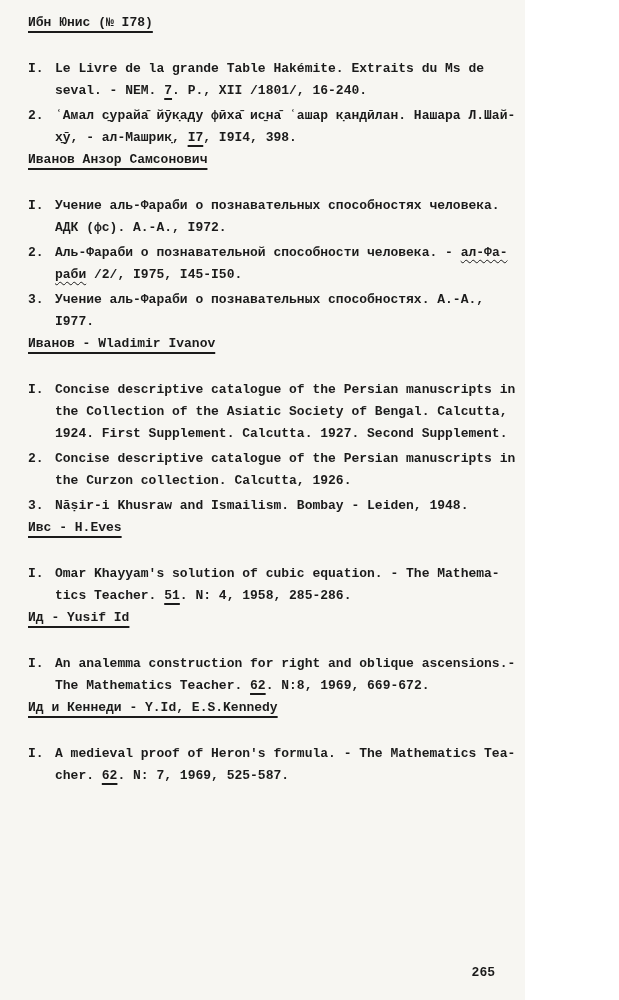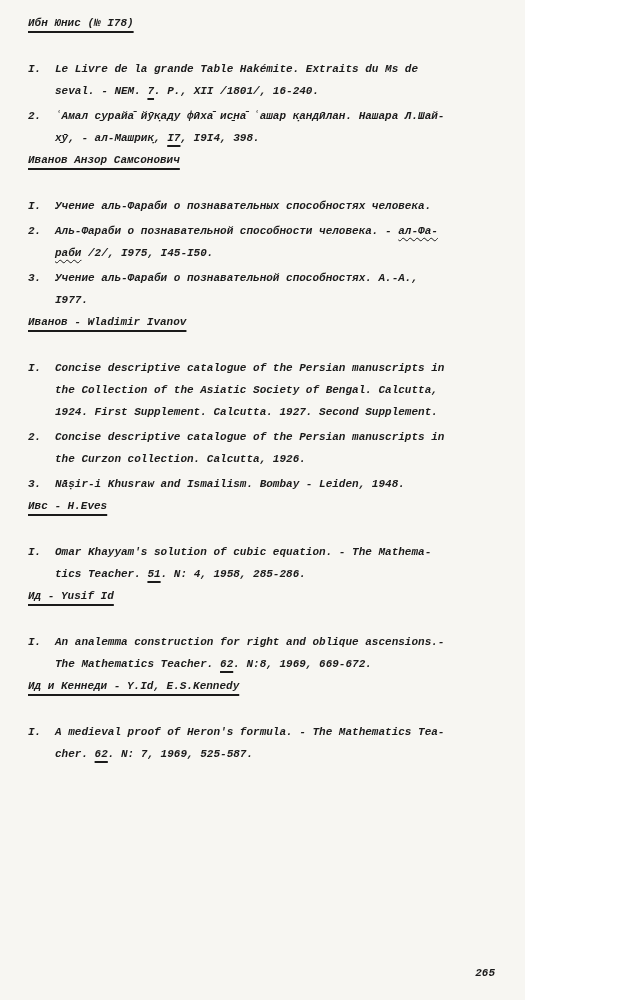--- a/index.html
+++ b/index.html
@@ -3,26 +3,25 @@
 <meta charset="utf-8">
 <style>
   html, body { margin: 0; padding: 0; }
   .page {
     position: relative;
     width: 525px;
     height: 1000px;
     background: var(--paper, #f7f6f2);
     color: var(--ink, #1b1b1b);
     font-family: "Liberation Mono", "DejaVu Sans Mono", monospace;
-    font-size: 11px;
+    font-size: 13px;
     line-height: 22px;
     font-weight: 700;
     overflow: hidden;
     box-sizing: border-box;
-    font-style: italic;
   }
   .content { padding: 12px 4px 0 28px; }
   .section { }
   .section:first-child { margin-top: 0; }
   .heading { margin-bottom: 24px; white-space: nowrap; }
   .heading .u-solid {
     text-decoration: underline;
     text-underline-offset: 5px;
     text-decoration-thickness: 1.5px;
   }
@@ -65,33 +64,34 @@
             <div class="line"><span>х̱ӯ, - ал-Машрик̣, </span><span class="u-solid">I7</span><span>, I9I4, 398.</span></div>
           </div>
         </div>
       </div>
       <div class="section">
         <div class="heading"><span class="u-solid">Иванов Анзор Самсонович</span></div>
         <div class="item">
           <span class="num">I.</span>
           <div class="body">
             <div class="line"><span>Учение аль-Фараби о познавательных способностях человека.</span></div>
+            <div class="line"><span>АДК (фс). А.-А., I972.</span></div>
           </div>
         </div>
         <div class="item">
           <span class="num">2.</span>
           <div class="body">
             <div class="line"><span>Аль-Фараби о познавательной способности человека. - </span><span class="u-wavy">ал-Фа-</span></div>
             <div class="line"><span class="u-wavy">раби</span><span> /2/, I975, I45-I50.</span></div>
           </div>
         </div>
         <div class="item">
           <span class="num">3.</span>
           <div class="body">
-            <div class="line"><span>Учение аль-Фараби о познавательной способностях. А.-А.,</span></div>
+            <div class="line"><span>Учение аль-Фараби о познавательных способностях. А.-А.,</span></div>
             <div class="line"><span>I977.</span></div>
           </div>
         </div>
       </div>
       <div class="section">
         <div class="heading"><span class="u-solid">Иванов - Wladimir Ivanov</span></div>
         <div class="item">
           <span class="num">I.</span>
           <div class="body">
             <div class="line"><span>Concise descriptive catalogue of the Persian manuscripts in</span></div>

